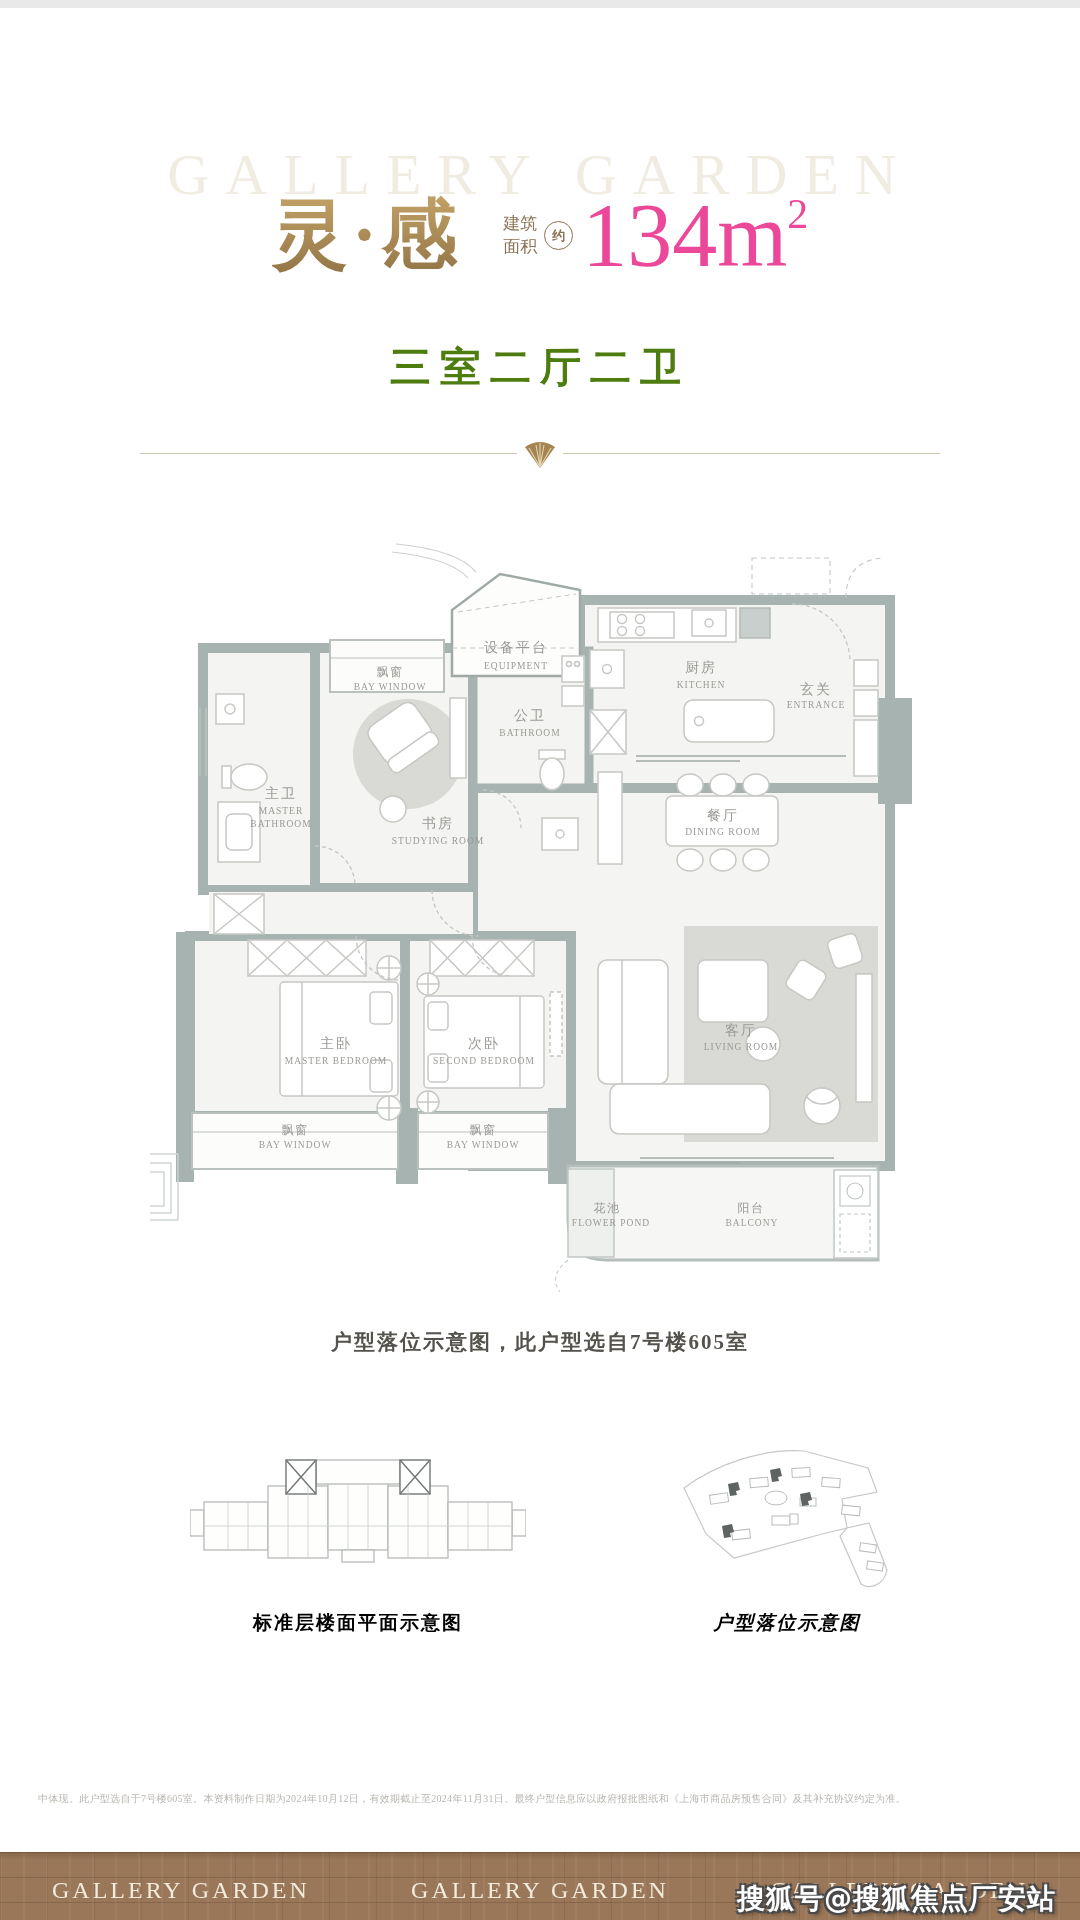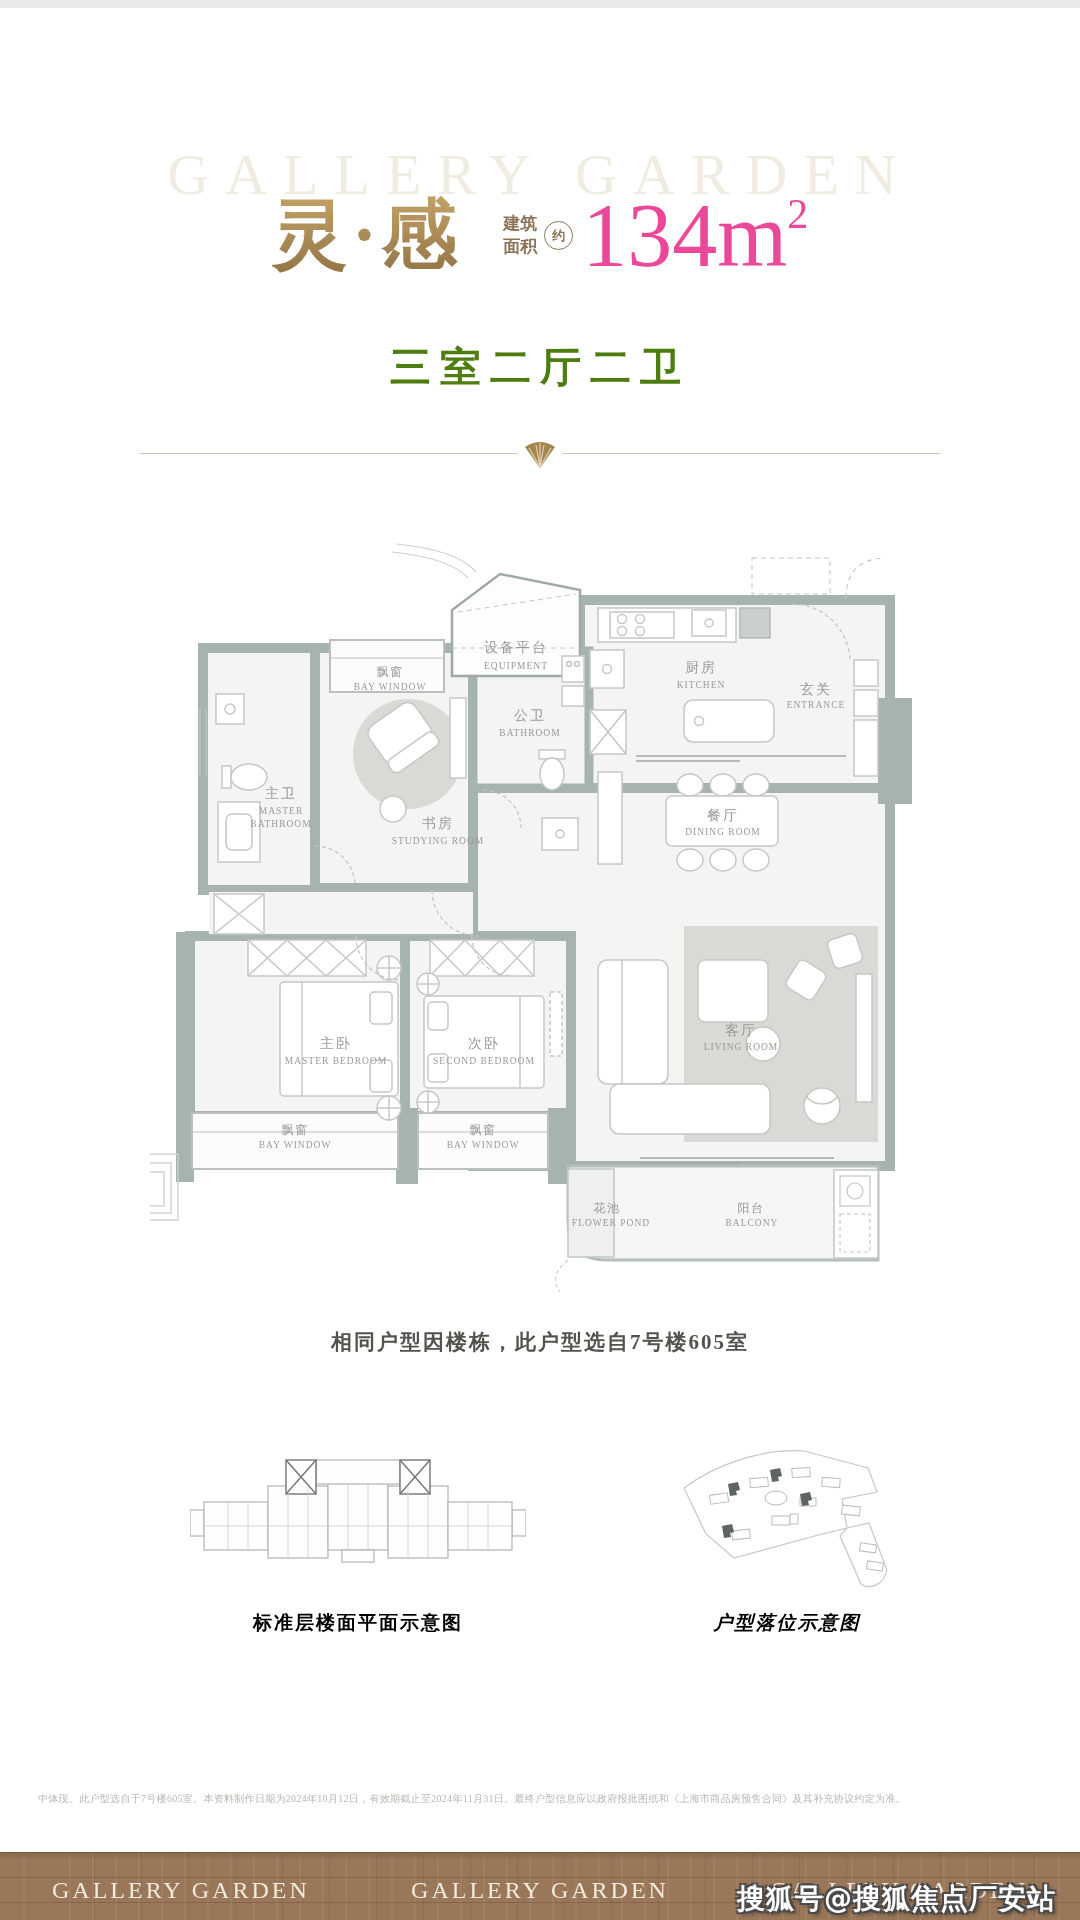--- a/index.html
+++ b/index.html
@@ -6,21 +6,21 @@
   .page{position:relative;width:1080px;height:1920px;margin:8px auto;background:#ffffff;overflow:hidden;
         font-family:"Liberation Serif","DejaVu Serif",serif;}
   
   .wm-top{position:absolute;top:133px;left:0;width:100%;text-align:center;
           font-size:58px;letter-spacing:16px;color:#f1ece2;font-weight:400;white-space:nowrap;}
   .title-row{position:absolute;top:176px;left:0;width:100%;display:flex;justify-content:center;
              align-items:center;gap:0;}
   .title-cn{font-size:76px;font-weight:700;letter-spacing:4px;
             background:linear-gradient(180deg,#c9a86b 0%,#8c6e42 100%);
             -webkit-background-clip:text;background-clip:text;color:transparent;white-space:nowrap;}
-  .area-prefix{margin-left:42px;font-size:17px;line-height:1.3;color:#8a7356;font-weight:700;text-align:center;}
+  .area-prefix{margin-left:42px;font-size:17px;line-height:1.3;color:#8a7356;font-weight:400;text-align:center;}
   .approx{margin-left:7px;margin-right:9px;width:27px;height:27px;border:1.5px solid #8a7356;border-radius:50%;
           display:flex;align-items:center;justify-content:center;font-size:13px;color:#8a7356;font-weight:700;}
   .area-val{font-size:90px;color:#ec4899;font-weight:400;line-height:1;white-space:nowrap;}
   .area-val sup{font-size:42px;vertical-align:38px;}
   .subtitle{position:absolute;top:332px;left:0;width:100%;text-align:center;
             font-size:41px;letter-spacing:9px;color:#4d7c0f;font-weight:700;}
   .divider{position:absolute;top:428px;left:140px;width:800px;height:34px;display:flex;align-items:center;}
   .divider .line{flex:1;height:1px;background:#cfc5ae;}
   .divider .orn{flex:0 0 46px;display:flex;justify-content:center;}
   
@@ -312,21 +312,21 @@
       <text class="en" x="483" y="1140">BAY WINDOW</text>
 
       <text class="zh-s" x="607" y="1204">花池</text>
       <text class="en" x="611" y="1218">FLOWER POND</text>
 
       <text class="zh-s" x="751" y="1204">阳台</text>
       <text class="en" x="752" y="1218">BALCONY</text>
     </g>
   </svg>
 
-  <div class="plan-caption">相同户型因楼栋，此户型选自7号楼605室</div>
+  <div class="plan-caption">户型落位示意图，此户型选自7号楼605室</div>
 
   <svg class="diagsvg-l" width="336" height="150" viewBox="0 0 336 150">
     <g fill="#fefefd" stroke="#b6bbb8" stroke-width="1.3">
       <rect x="0" y="70" width="14" height="26"></rect>
         <rect x="322" y="70" width="14" height="26"></rect>
       <rect x="14" y="62" width="64" height="48"></rect>
       <rect x="78" y="46" width="60" height="72"></rect>
       <rect x="138" y="32" width="60" height="78"></rect>
       <rect x="198" y="46" width="60" height="72"></rect>
       <rect x="258" y="62" width="64" height="48"></rect>

